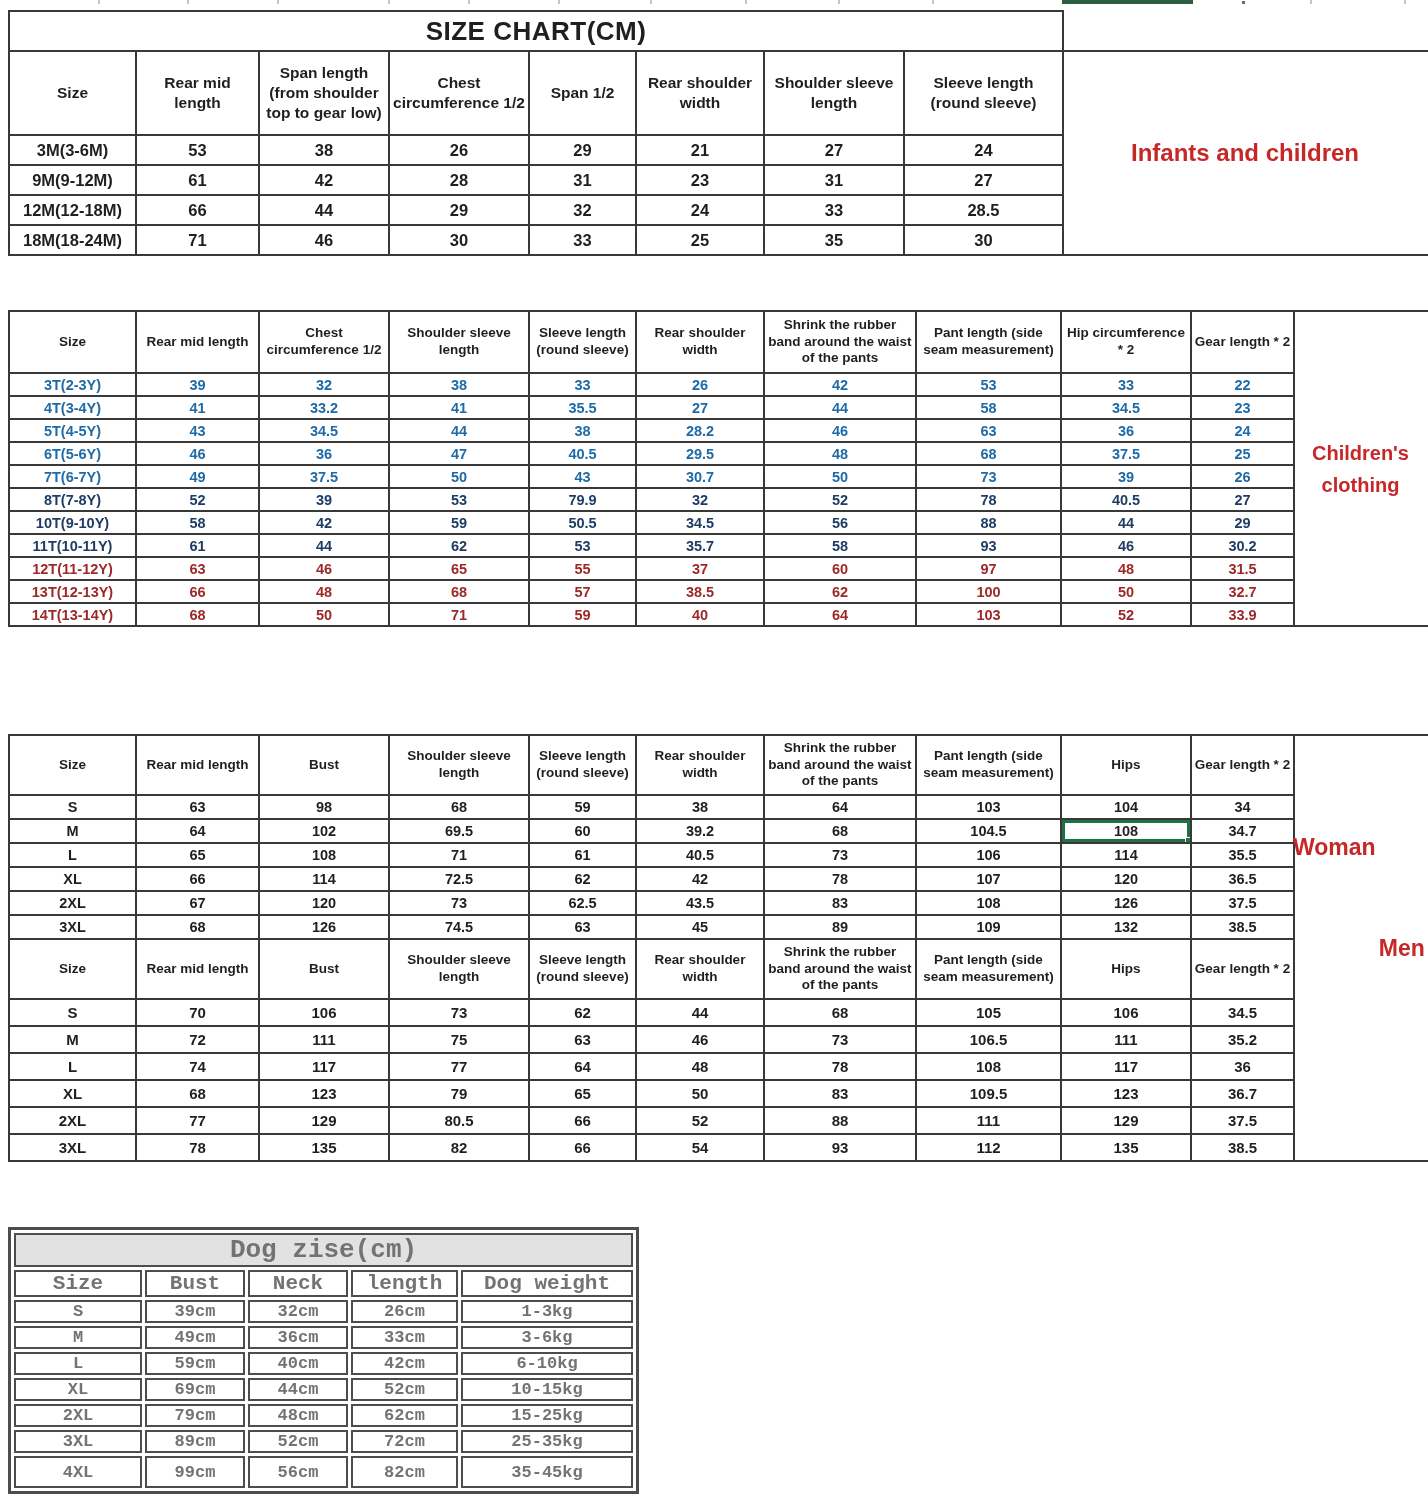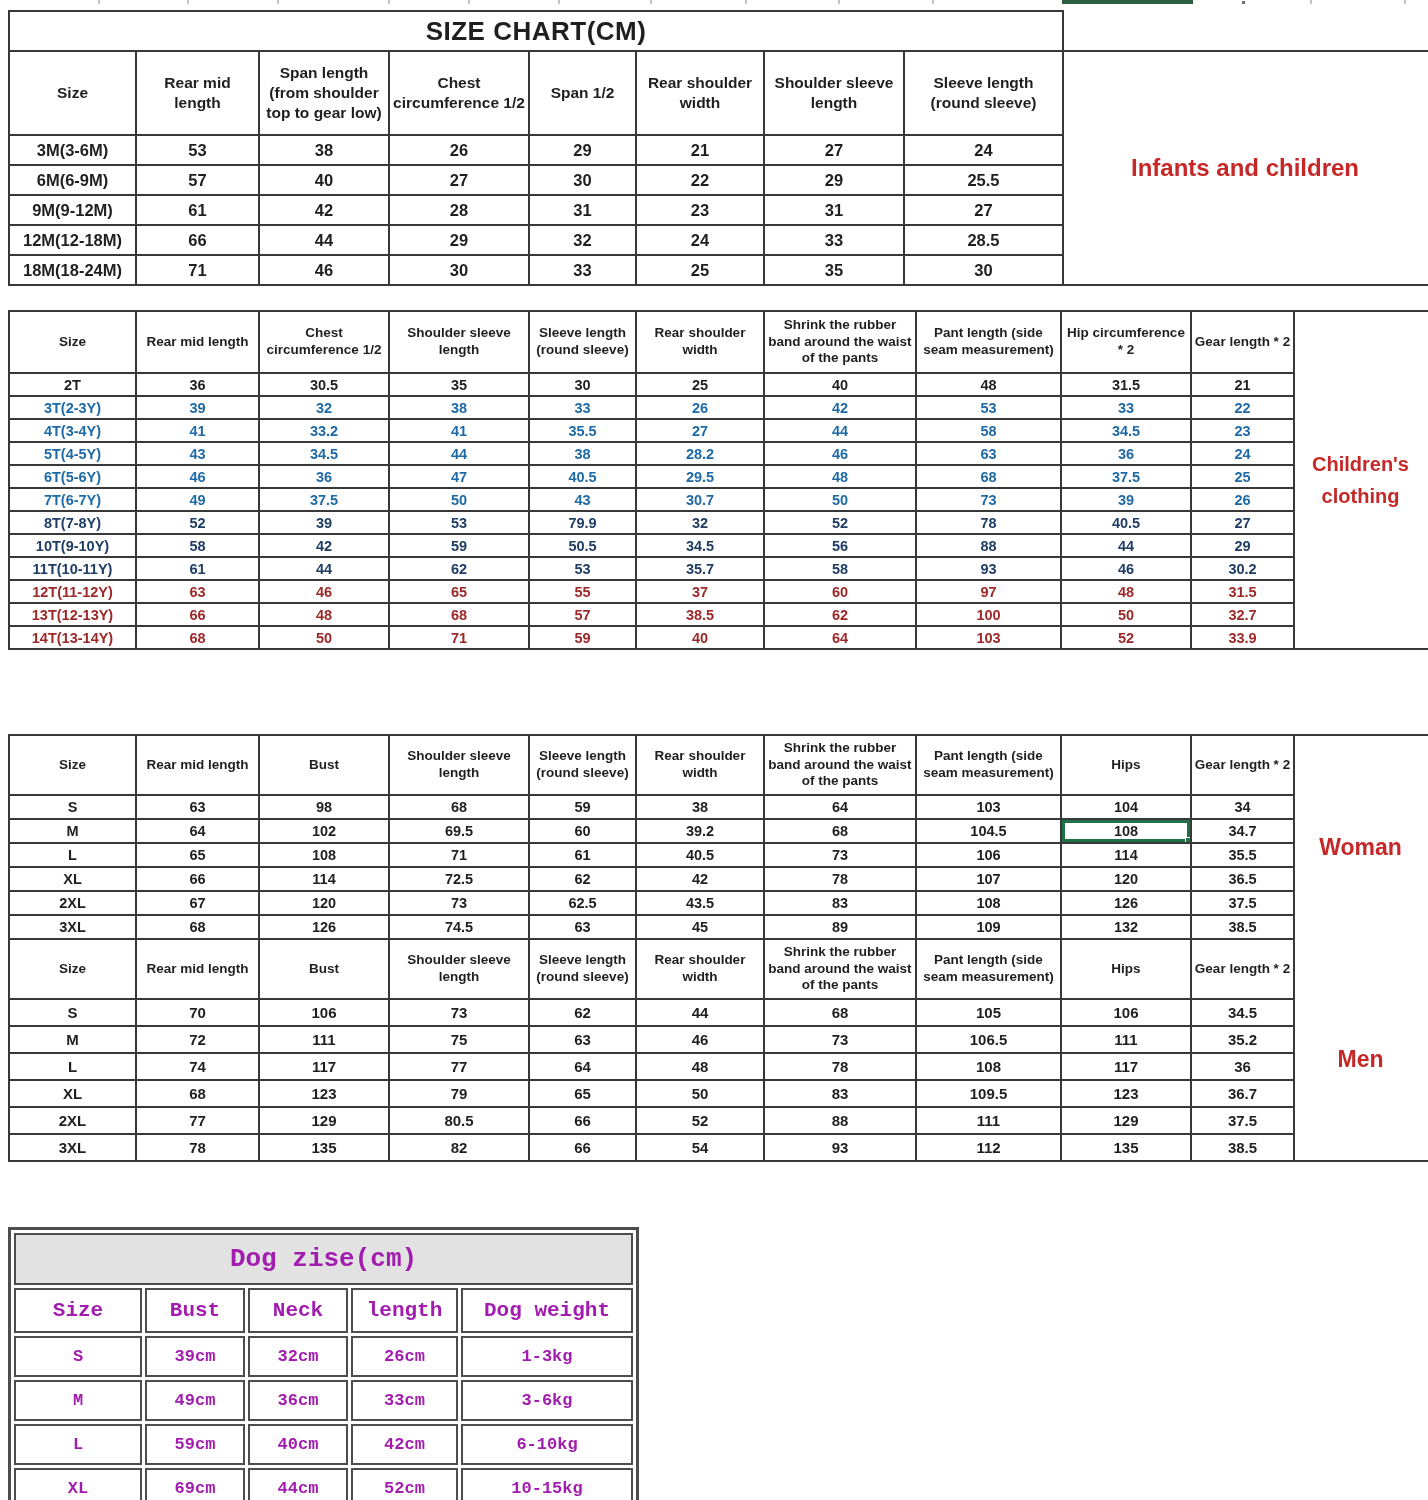--- a/index.html
+++ b/index.html
@@ -56,32 +56,32 @@
     position:absolute; display:flex; align-items:center; justify-content:center;
     color:#c62828; font-weight:bold; text-align:center;
   }
   .lbl1 { left:1054px; top:40px; right:0; bottom:0;
           border-top:2px solid #383838; border-bottom:2px solid #383838; font-size:24px; }
   .lbl2 { left:1285px; top:0; right:0; bottom:0;
           border-top:2px solid #383838; border-bottom:2px solid #383838;
           font-size:20px; line-height:1.6; padding:0 6px; }
   .lbl3 { left:1285px; top:0; right:0; bottom:0;
           border-top:2px solid #383838; border-bottom:2px solid #383838;
-          display:flex; flex-direction:column; align-items:stretch; }
+          display:flex; flex-direction:row; align-items:stretch; }
   .lbl3 .sub { display:flex; align-items:center; justify-content:center; font-size:23px; }
   .lbl3 .sub.woman { height:222px; }
   .lbl3 .sub.men { flex:1; }
 
   
   .dog {
     border-collapse:separate; border-spacing:3px; border:3px solid #4d4d4d;
     background:#ffffff; font-family:"Liberation Mono", "DejaVu Sans Mono", monospace;
     table-layout:fixed;
   }
-  .dog th, .dog td { border:2px solid #4d4d4d; font-weight:bold; color:#a21caf; padding:9px; }
+  .dog th, .dog td { border:2px solid #4d4d4d; font-weight:bold; color:#737373; padding:0; }
   .dog tr.title th { height:34px; background:#e2e2e2; font-size:26px; }
   .dog tr.hdr th { height:26px; font-size:21px; background:#ffffff; }
   .dog tbody td { height:19px; font-size:17px; line-height:19px; }
   .dog tbody tr:last-child td { height:32px; }
 
   
   .tick { position:absolute; top:0; width:2px; height:4px; background:#c4c4c4; }
   #greenbar { position:absolute; left:1062px; top:0; width:131px; height:4px; background:#2c5e40; }
   #topdot { position:absolute; left:1242px; top:1px; width:3px; height:3px; background:#6d6d6d; }
 </style>
@@ -135,30 +135,20 @@
       <tbody>
           <tr>
             <td>3M(3-6M)</td>
             <td>53</td>
             <td>38</td>
             <td>26</td>
             <td>29</td>
             <td>21</td>
             <td>27</td>
             <td>24</td>
-          </tr>
-          <tr>
-            <td>6M(6-9M)</td>
-            <td>57</td>
-            <td>40</td>
-            <td>27</td>
-            <td>30</td>
-            <td>22</td>
-            <td>29</td>
-            <td>25.5</td>
           </tr>
           <tr>
             <td>9M(9-12M)</td>
             <td>61</td>
             <td>42</td>
             <td>28</td>
             <td>31</td>
             <td>23</td>
             <td>31</td>
             <td>27</td>
@@ -210,32 +200,20 @@
             <th>Shoulder sleeve length</th>
             <th>Sleeve length (round sleeve)</th>
             <th>Rear shoulder width</th>
             <th>Shrink the rubber band around the waist of the pants</th>
             <th>Pant length (side seam measurement)</th>
             <th>Hip circumference * 2</th>
             <th>Gear length * 2</th>
           </tr>
       </thead>
       <tbody>
-          <tr>
-            <td>2T</td>
-            <td>36</td>
-            <td>30.5</td>
-            <td>35</td>
-            <td>30</td>
-            <td>25</td>
-            <td>40</td>
-            <td>48</td>
-            <td class="k">31.5</td>
-            <td>21</td>
-          </tr>
           <tr class="blue">
             <td>3T(2-3Y)</td>
             <td>39</td>
             <td>32</td>
             <td>38</td>
             <td>33</td>
             <td>26</td>
             <td>42</td>
             <td>53</td>
             <td class="k">33</td>

